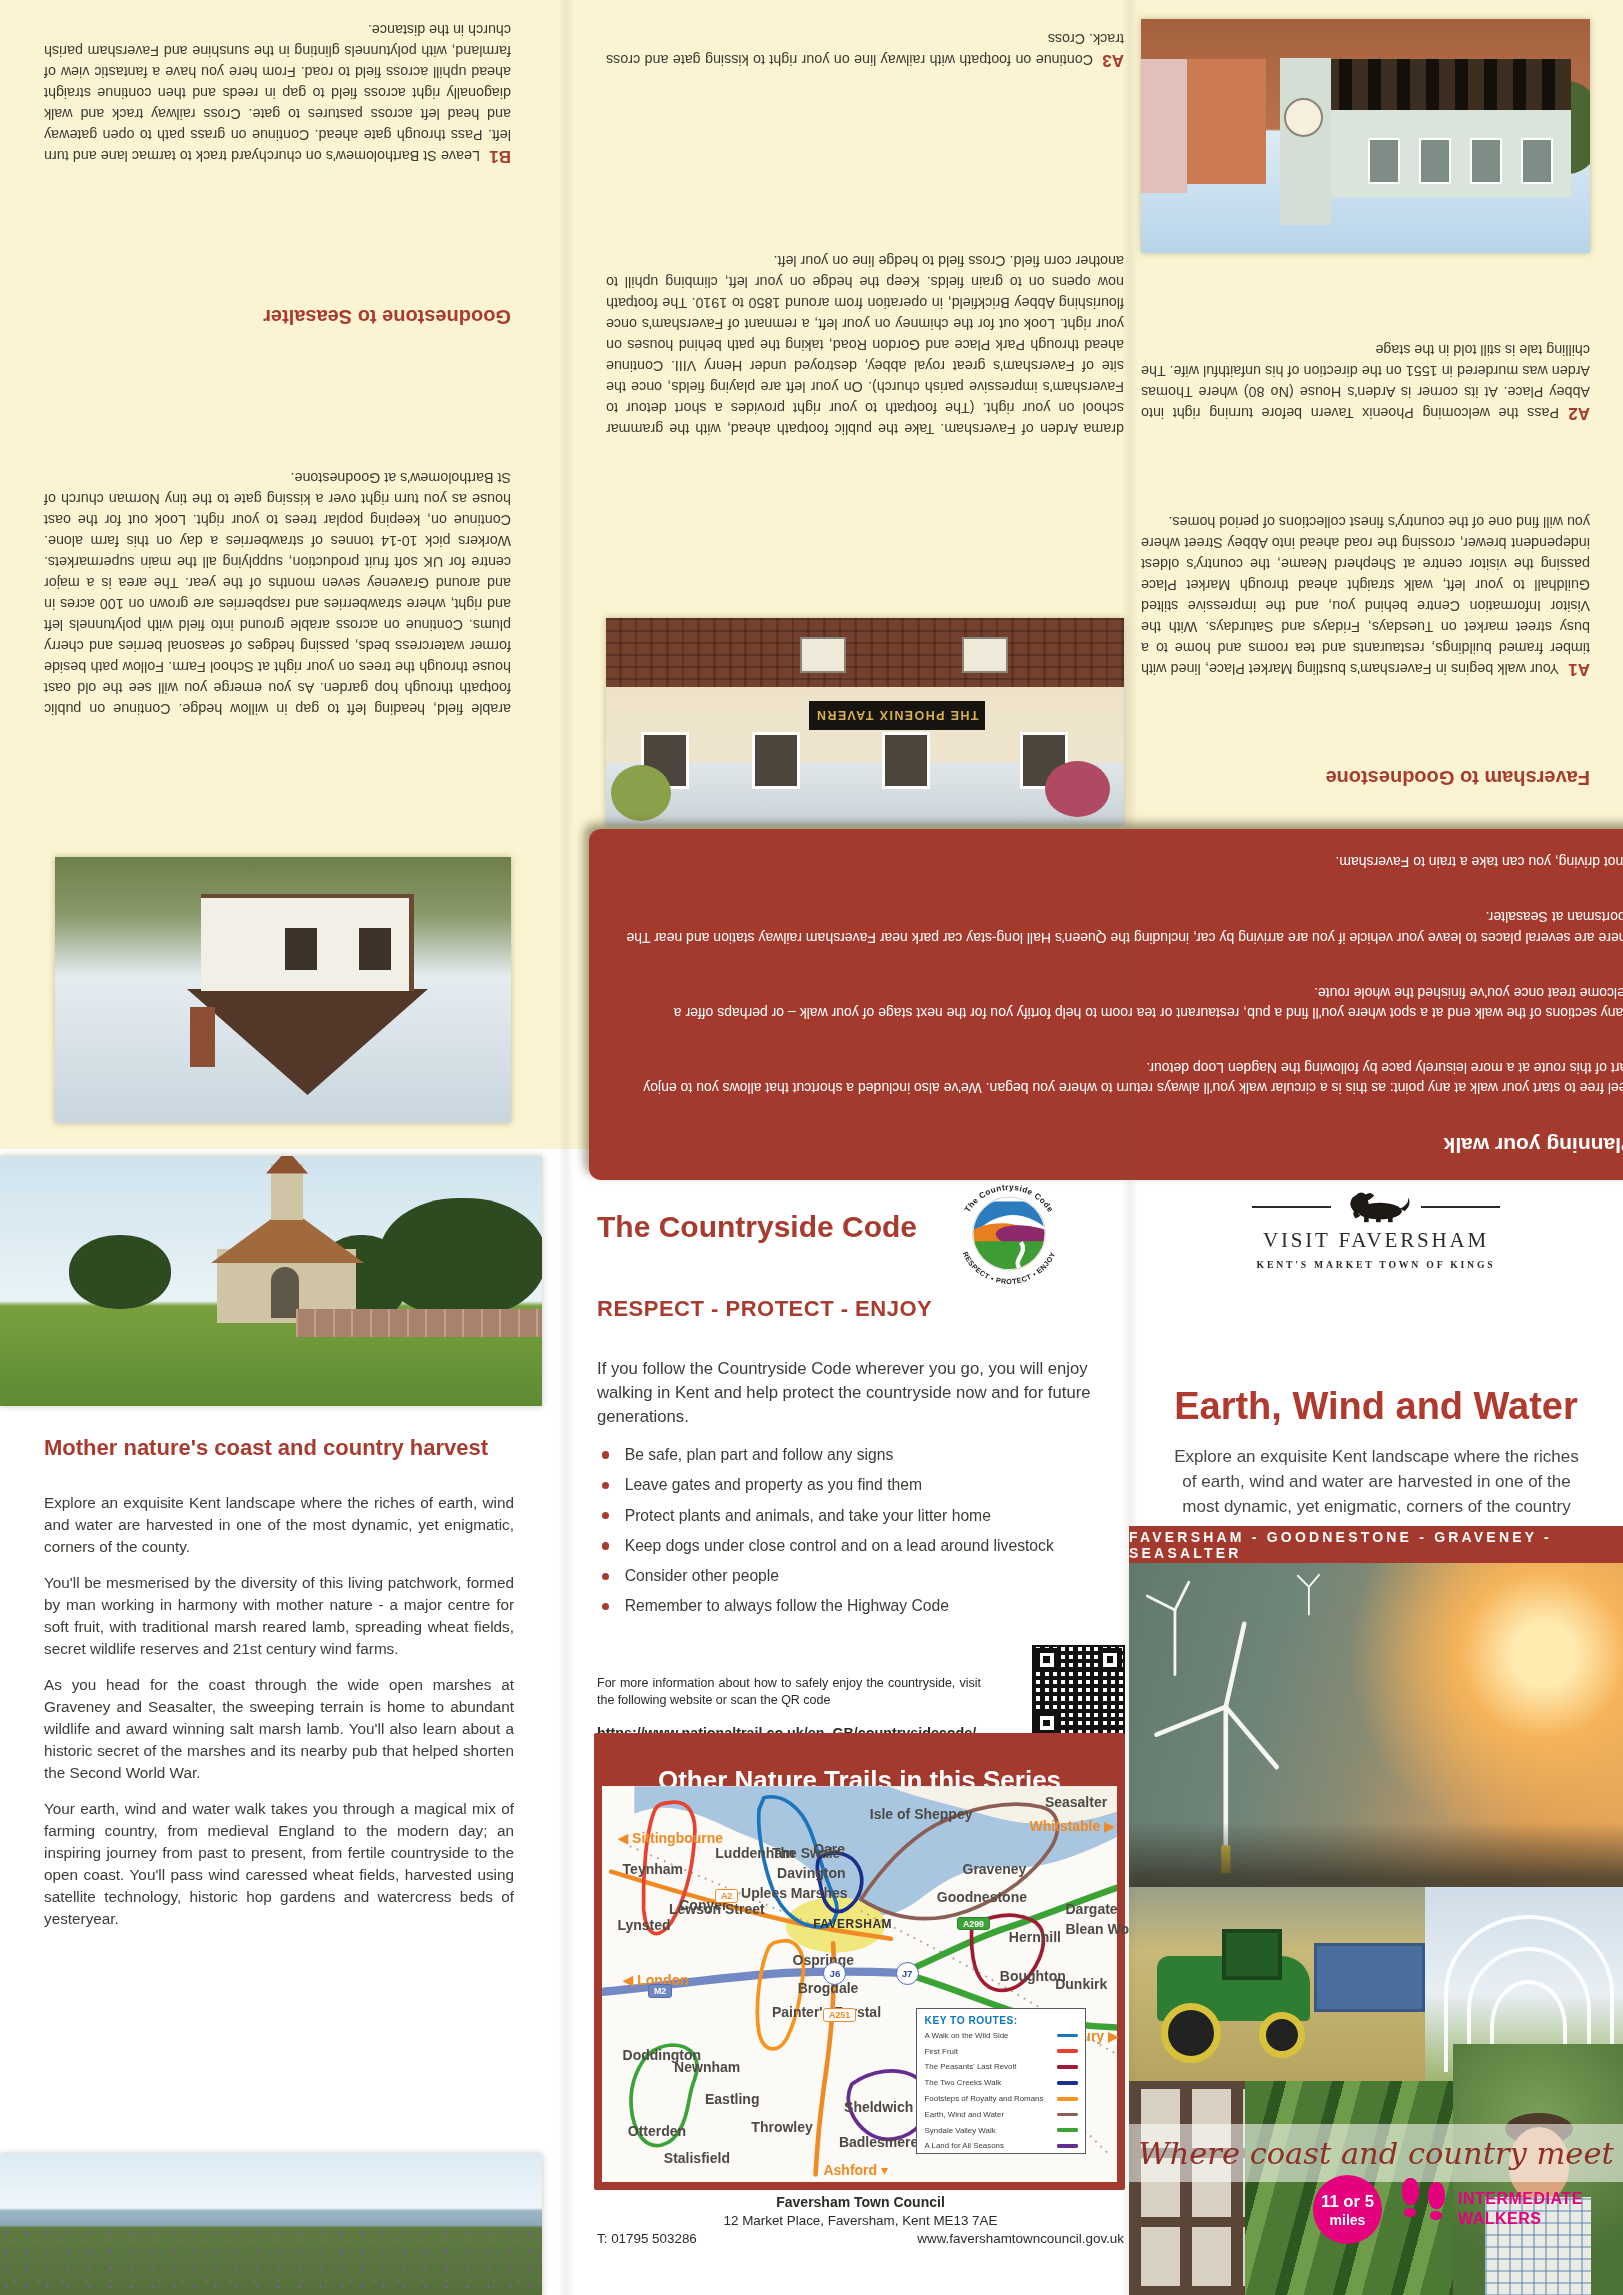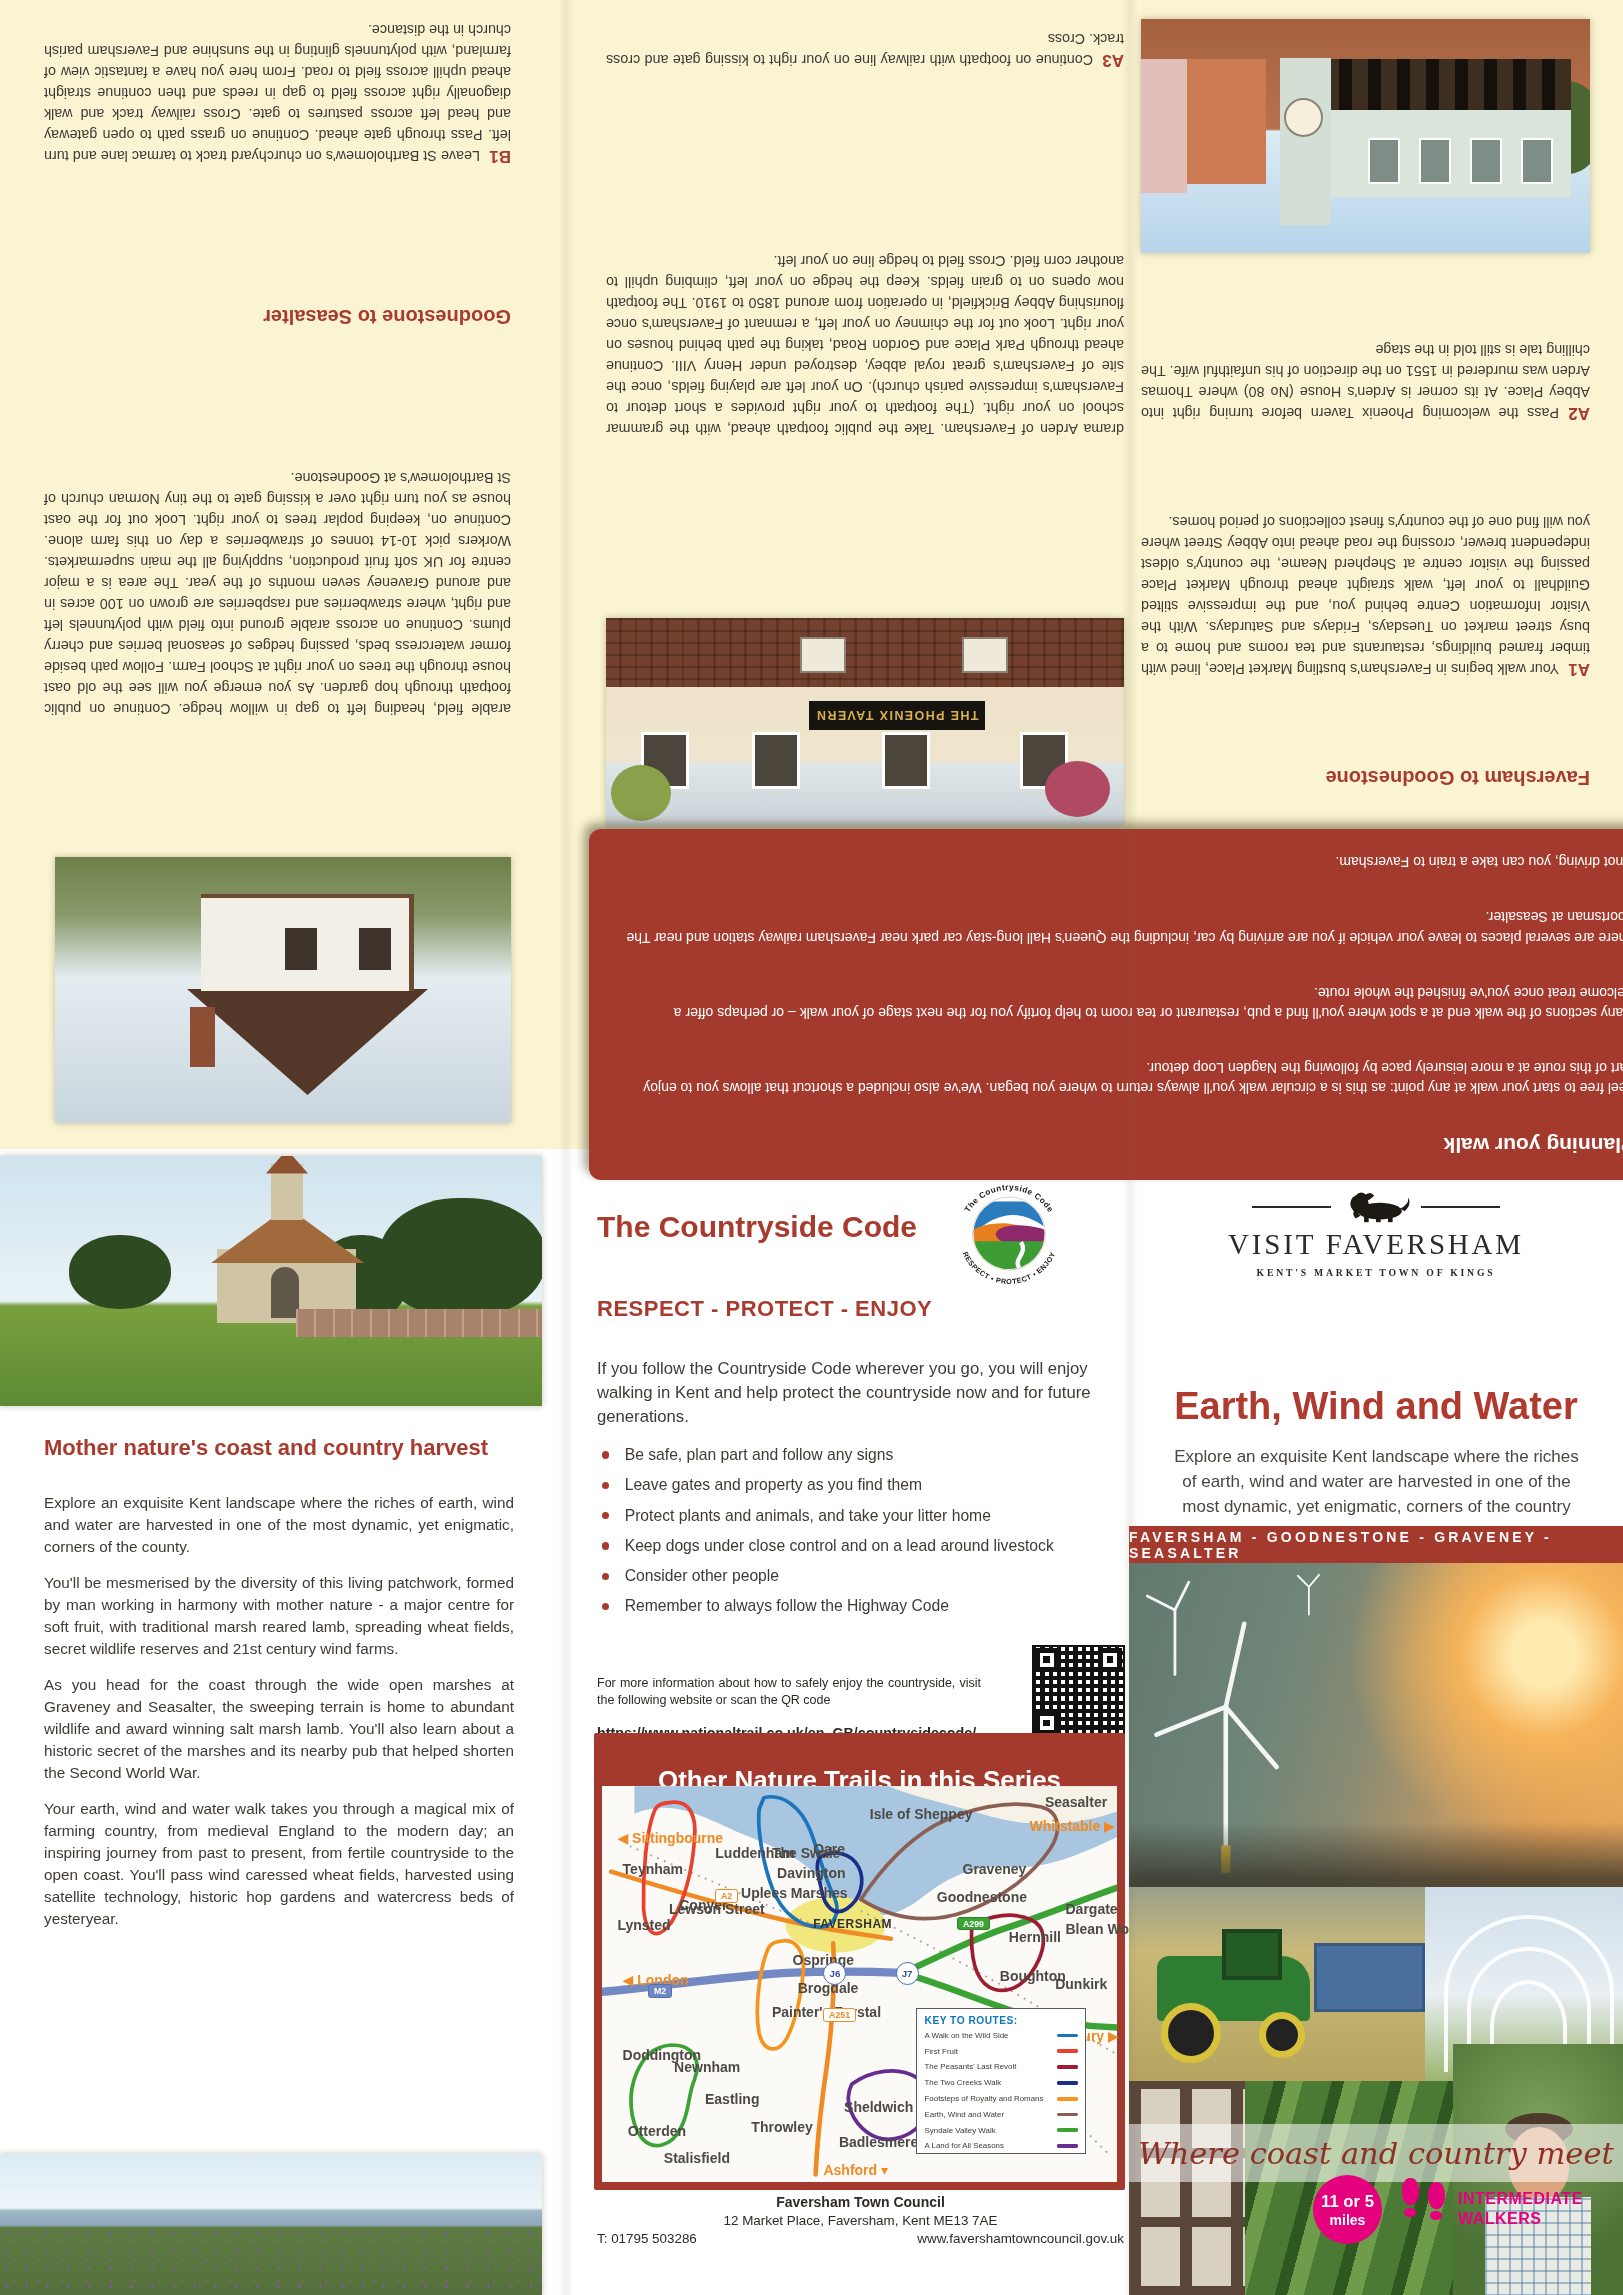--- a/index.html
+++ b/index.html
@@ -101,21 +101,21 @@
   .keyrow{display:flex;align-items:center;justify-content:space-between;font-size:7.9px;line-height:9.3px;color:#3e3a35;}
   .dash{width:21px;height:3.7px;border-radius:1.4px;flex:0 0 21px;margin-left:3.7px;}
   
   .ft-name{position:absolute;left:597px;top:2194px;width:527px;text-align:center;font-size:14px;font-weight:bold;color:#2d2a26;}
   .ft-addr{position:absolute;left:597px;top:2213px;width:527px;text-align:center;font-size:13.4px;color:#2d2a26;}
   .ft-line{position:absolute;left:597px;top:2231px;width:527px;display:flex;justify-content:space-between;font-size:13.4px;color:#2d2a26;}
   
   .vf-logo{position:absolute;left:1129px;top:1189px;width:494px;text-align:center;color:#2e2a27;}
   .vf-row{display:flex;align-items:center;justify-content:center;gap:10.2px;}
   .vf-rule{width:79px;height:1.4px;background:#2e2a27;}
-  .vf-title{font-family:"Liberation Serif","DejaVu Serif",serif;font-size:29px;letter-spacing:2.8px;margin-top:2.8px;}
+  .vf-title{font-family:"Liberation Serif","DejaVu Serif",serif;font-size:21px;letter-spacing:2.8px;margin-top:2.8px;}
   .vf-sub{font-family:"Liberation Serif","DejaVu Serif",serif;font-size:9.7px;font-weight:bold;letter-spacing:2.8px;margin-top:6.5px;}
   .cov-title{position:absolute;left:1129px;top:1360px;width:494px;text-align:center;font-size:38px;font-weight:bold;color:#b03a2e;}
   .cov-intro{position:absolute;left:1173px;top:1427px;width:407px;text-align:center;font-size:17px;line-height:25px;color:#4a4642;}
   .cov-band{position:absolute;left:1129px;top:1526px;width:494px;height:37px;background:#a43a2d;display:flex;align-items:center;justify-content:center;
             color:#fff;font-weight:bold;font-size:14px;letter-spacing:3.2px;}
   .collage{position:absolute;left:1129px;top:1563px;width:494px;height:733px;overflow:hidden;background:#5c6e60;}
   .col-sunset{left:0;top:0;width:494px;height:352px;
       background:radial-gradient(circle at 84% 26%,#ffeab0 0 32px,#f6b45a 83px,rgba(246,180,90,0) 194px),
                  linear-gradient(105deg,#62796e 0%,#6f8578 30%,#8a8b72 48%,#b99766 66%,#d99a55 82%,#e8a85c 100%);}
   .col-mud{left:0;top:259px;width:494px;height:93px;background:linear-gradient(180deg,rgba(40,38,30,0) 0%,#3a362a 60%,#2e2b21 100%);opacity:.8;}

